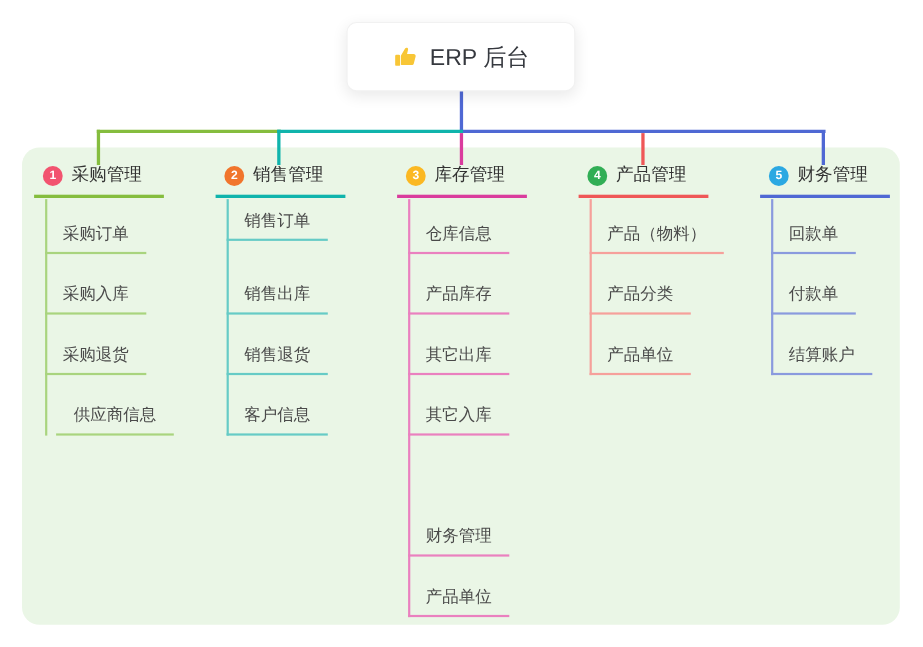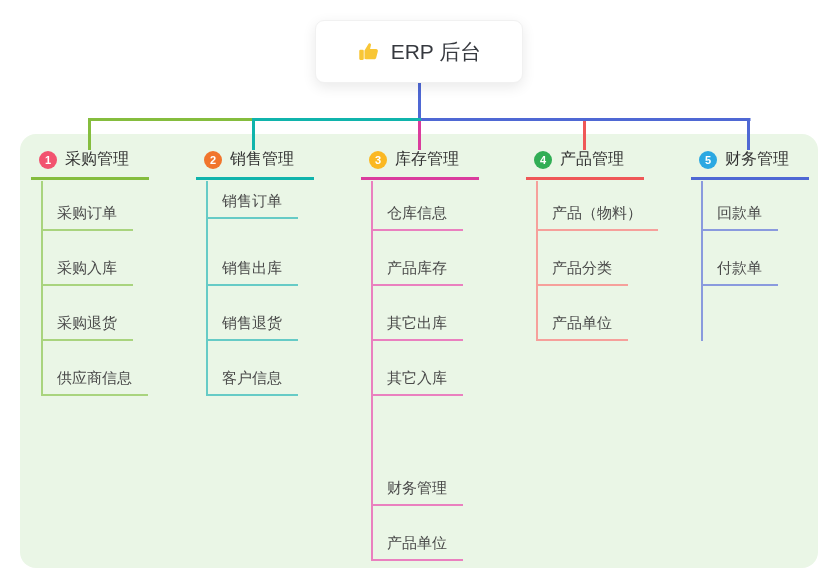--- a/index.html
+++ b/index.html
@@ -132,21 +132,21 @@
   </div>
 
   <div class="branch-title b1" style="left:31px">
     <span class="badge">1</span>
     <span>采购管理</span>
   </div>
   <div class="trunk b1" style="left:41px; height:215px"></div>
   <div class="child-node b1" style="left:41px; top:204px">采购订单</div>
   <div class="child-node b1" style="left:41px; top:259px">采购入库</div>
   <div class="child-node b1" style="left:41px; top:314px">采购退货</div>
-  <div class="child-node b1" style="left:41px; top:369px">供应商信息</div>
+  <div class="child-node b1" style="left:51px; top:369px">供应商信息</div>
 
   <div class="branch-title b2" style="left:196px">
     <span class="badge">2</span>
     <span>销售管理</span>
   </div>
   <div class="trunk b2" style="left:206px; height:215px"></div>
   <div class="child-node b2" style="left:206px; top:192px">销售订单</div>
   <div class="child-node b2" style="left:206px; top:259px">销售出库</div>
   <div class="child-node b2" style="left:206px; top:314px">销售退货</div>
   <div class="child-node b2" style="left:206px; top:369px">客户信息</div>
@@ -172,14 +172,15 @@
   <div class="child-node b4" style="left:536px; top:259px">产品分类</div>
   <div class="child-node b4" style="left:536px; top:314px">产品单位</div>
 
   <div class="branch-title b5" style="left:691px">
     <span class="badge">5</span>
     <span>财务管理</span>
   </div>
   <div class="trunk b5" style="left:701px; height:160px"></div>
   <div class="child-node b5" style="left:701px; top:204px">回款单</div>
   <div class="child-node b5" style="left:701px; top:259px">付款单</div>
+  <div class="child-node b5" style="left:701px; top:314px">结算账户</div>
 
 </div>
 
 </body></html>

